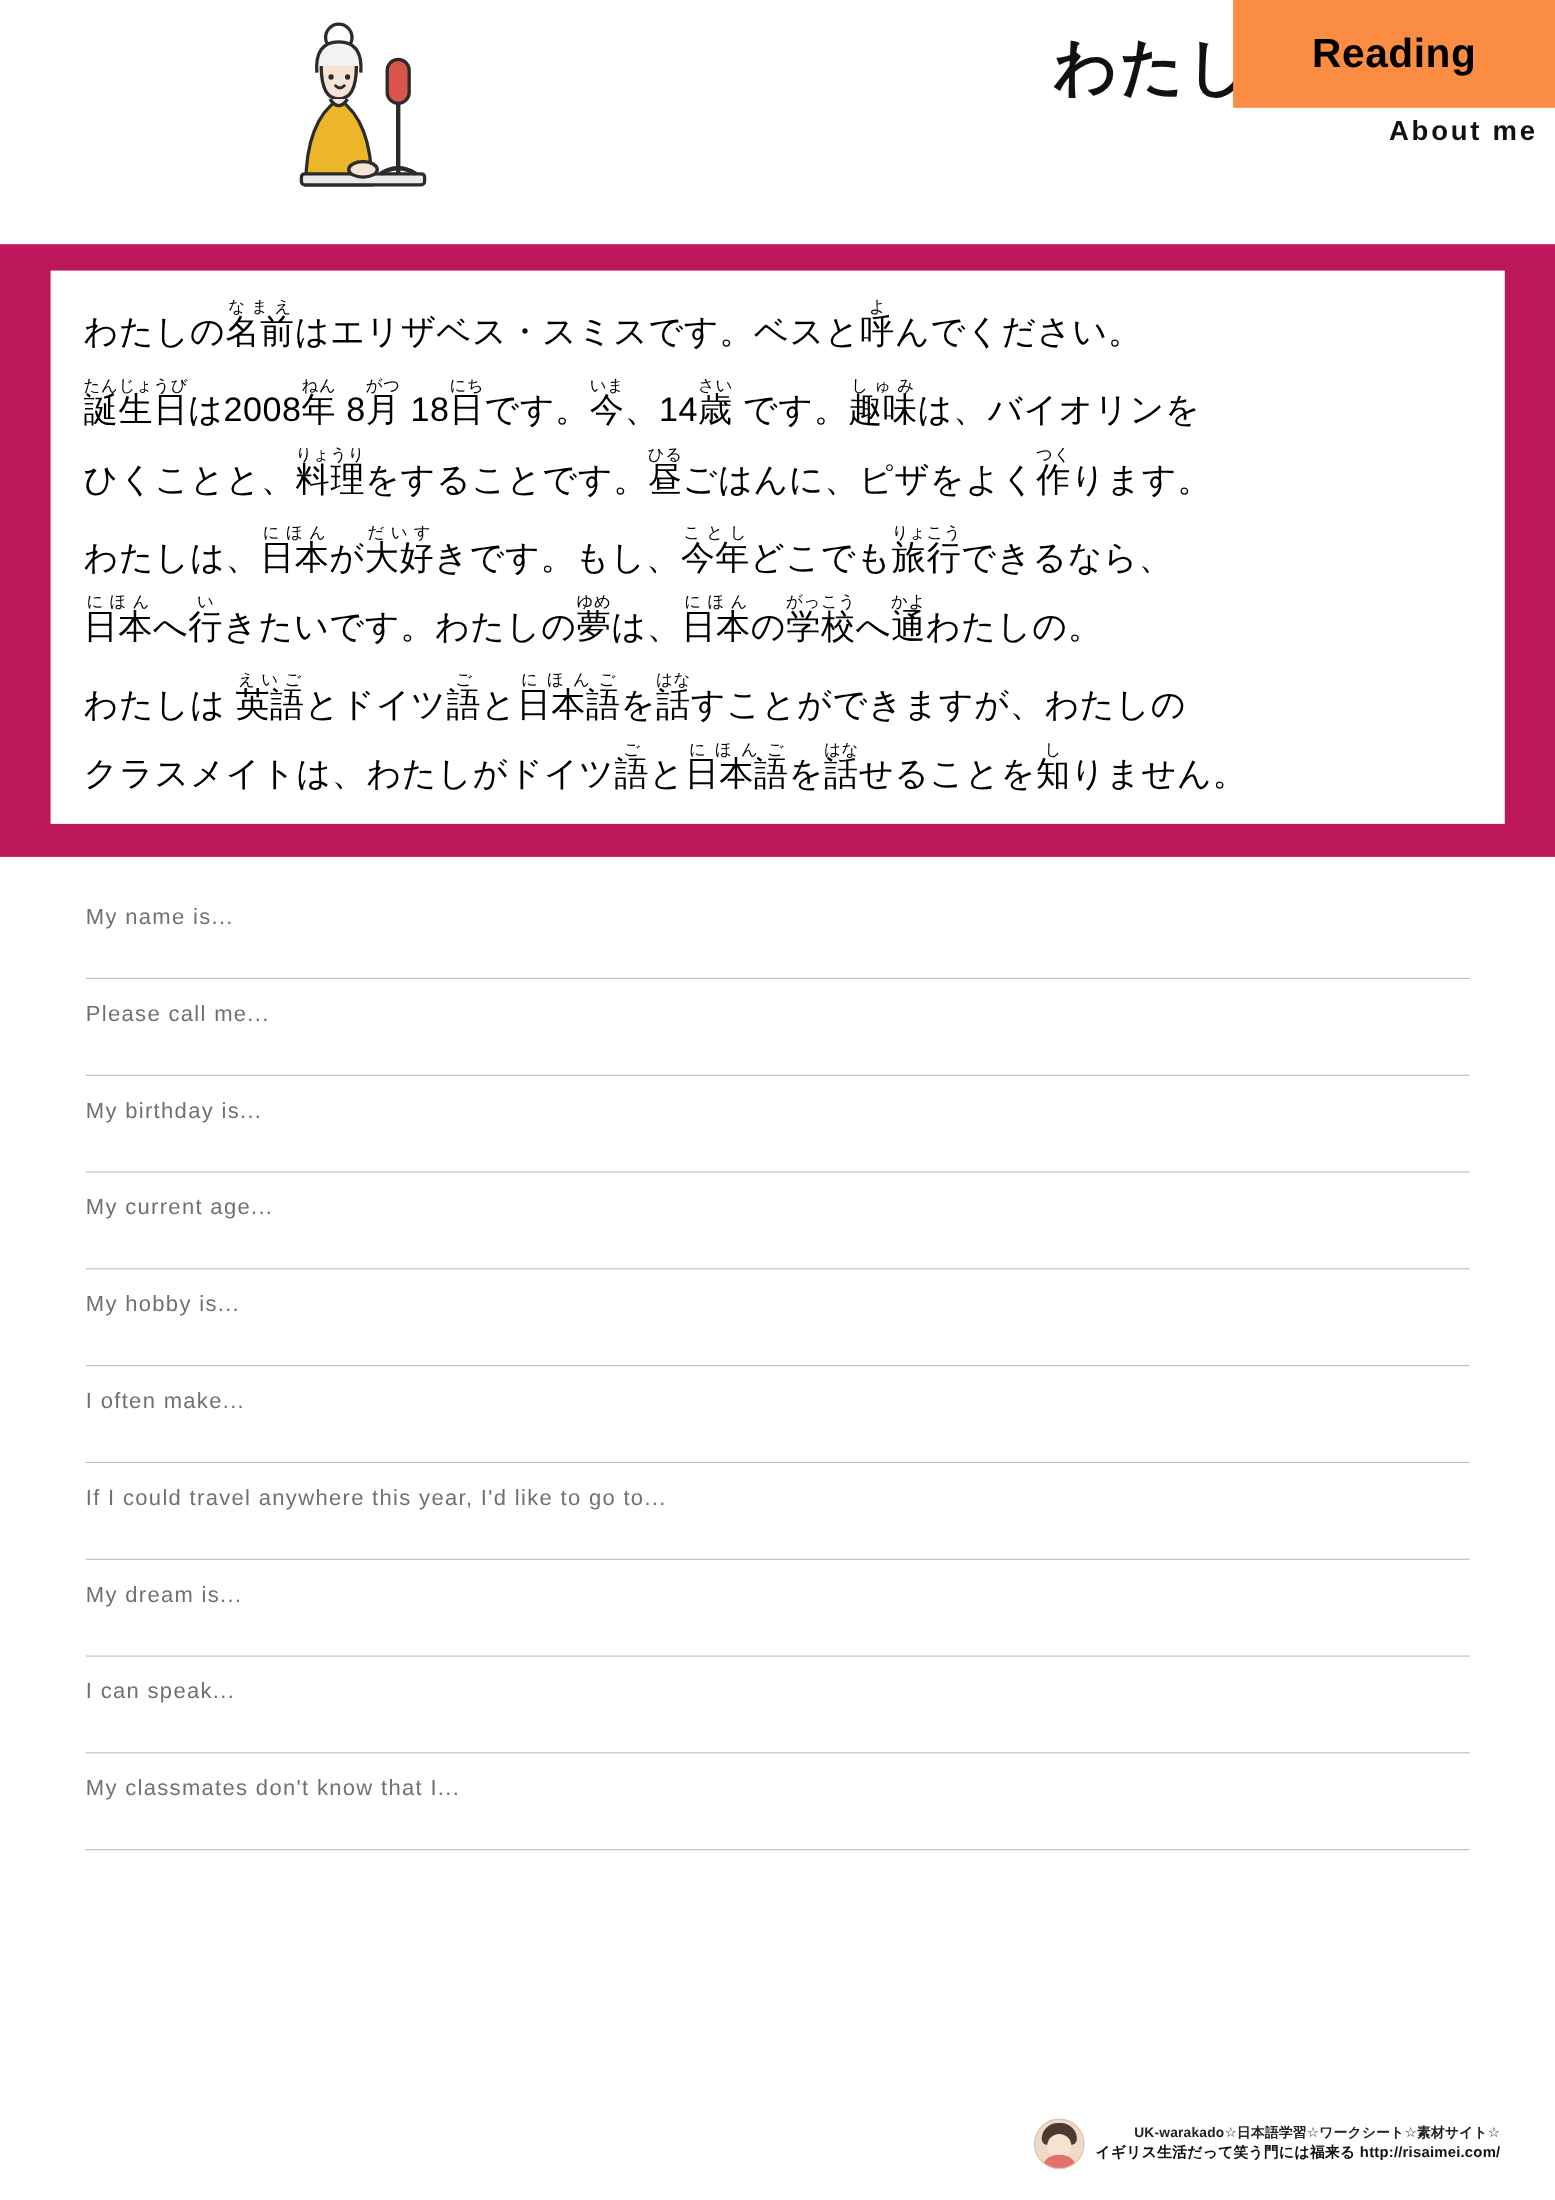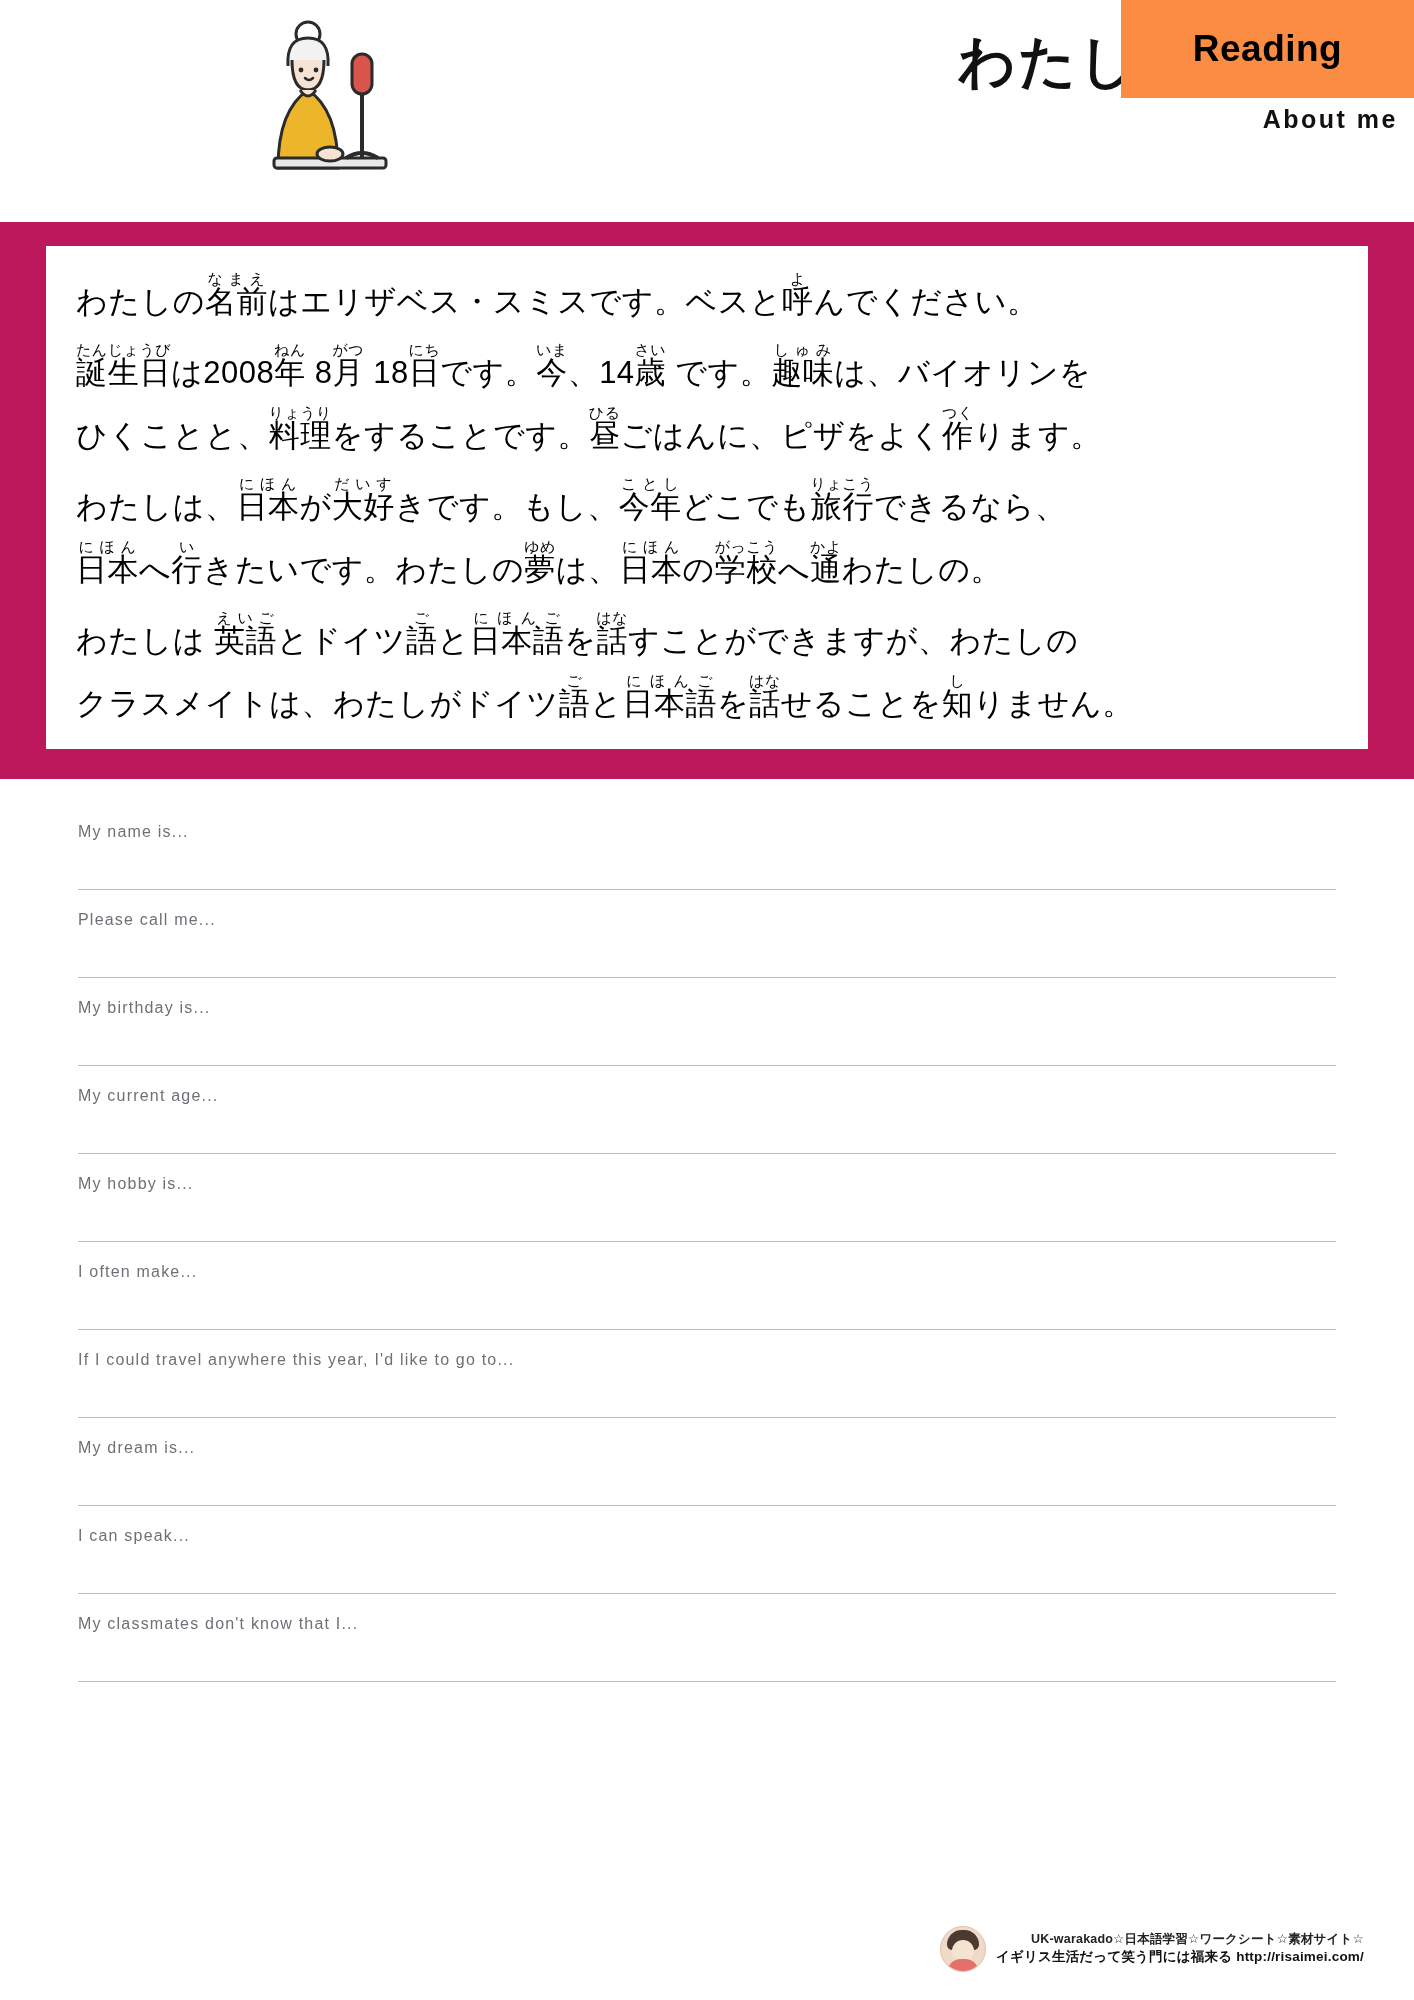--- a/index.html
+++ b/index.html
@@ -111,21 +111,21 @@
   }
   .prompt-row {
     border-bottom: 1.5px solid #b9bcc0;
     padding: 0 0 10px 0;
     margin-bottom: 21px;
     height: 56px;
     display: flex;
     align-items: flex-start;
   }
   .prompt-label {
-    font-size: 16px;
+    font-size: 20px;
     letter-spacing: 1.2px;
     color: #6d7176;
     font-weight: 500;
   }
 
   
   .footer {
     position: absolute;
     right: 50px;
     bottom: 28px;

